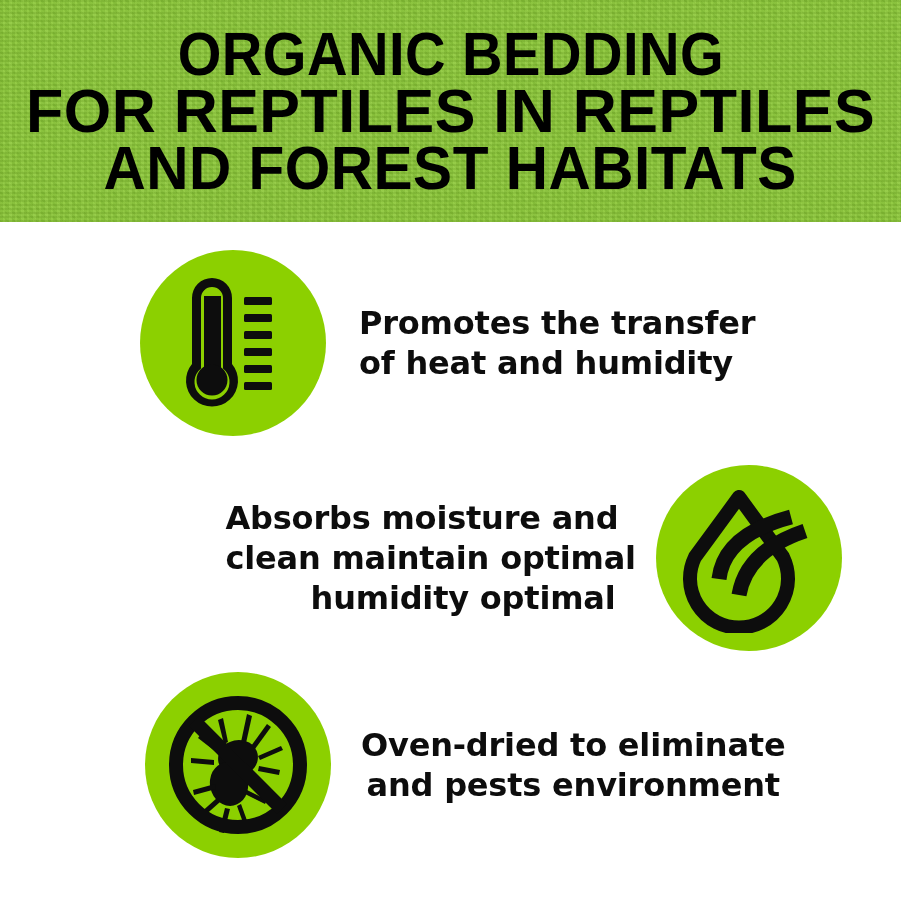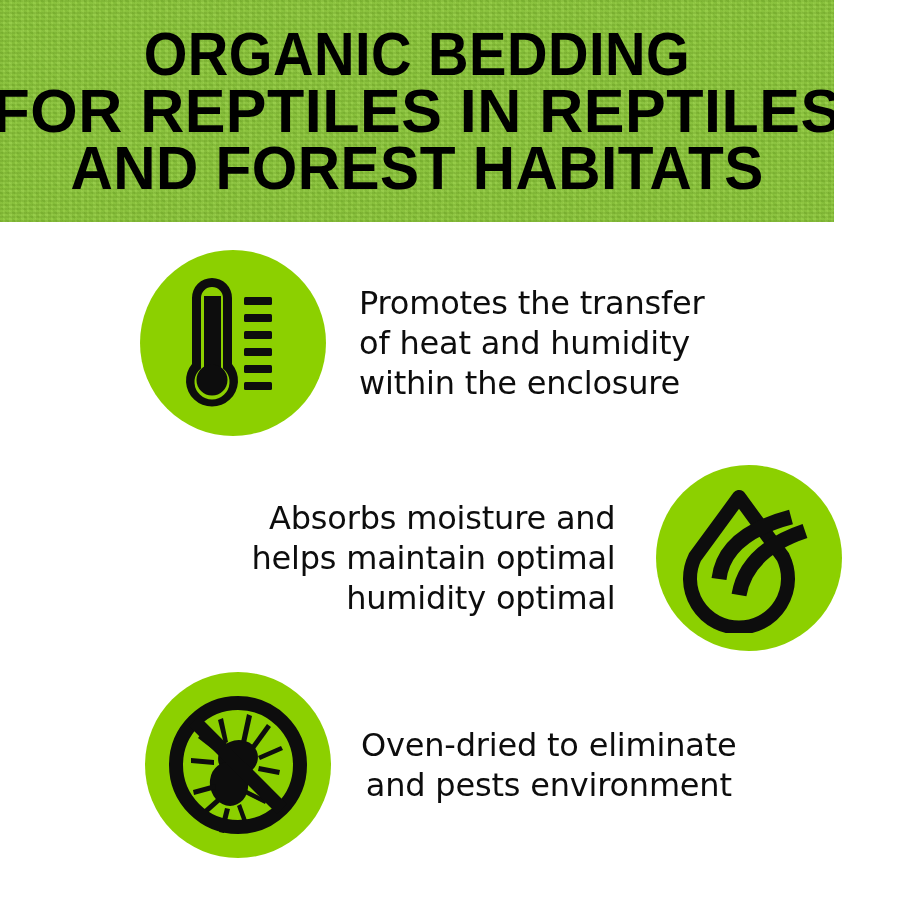--- a/index.html
+++ b/index.html
@@ -20,21 +20,21 @@
     height: 908px;
     background: #ffffff;
     overflow: hidden;
   }
 
   
   .header {
     position: absolute;
     left: 0;
     top: 0;
-    width: 834px;
+    width: 901px;
     height: 222px;
     background-color: #8CC63E;
     background-image:
       repeating-linear-gradient(
         0deg,
         rgba(110,160,40,0.30) 0px,
         rgba(110,160,40,0.30) 2px,
         rgba(150,205,70,0.22) 2px,
         rgba(150,205,70,0.22) 4px,
         rgba(95,145,30,0.18) 4px,
@@ -110,21 +110,21 @@
     flex: 0 0 auto;
     display: flex;
     align-items: center;
     justify-content: center;
   }
   .icon-badge svg { display: block; }
 
   .feature-text {
     color: #0d0d0d;
     font-family: "DejaVu Sans", sans-serif;
-    font-weight: 400;
+    font-weight: 700;
     font-size: 32px;
     line-height: 40px;
     letter-spacing: -0.2px;
   }
   .feature-text .tline { display: block; white-space: nowrap; }
 
   .row-1 .icon-badge { margin-left: 140px; }
   .row-1 .feature-text { margin-left: 33px; text-align: left; }
 
   .row-2 .feature-text {
@@ -164,28 +164,27 @@
             <rect x="76" y="63" width="28" height="8" rx="1.5"></rect>
             <rect x="76" y="80" width="28" height="8" rx="1.5"></rect>
             <rect x="76" y="97" width="28" height="8" rx="1.5"></rect>
             <rect x="76" y="114" width="28" height="8" rx="1.5"></rect>
           </g>
         </svg>
       </div>
       <div class="feature-text">
         <span class="tline">Promotes the transfer</span>
         <span class="tline">of heat and humidity</span>
-        <span class="tline">within the enclosure</span>
       </div>
     </div>
 
     <div class="feature-row row-2">
       <div class="feature-text">
         <span class="tline">Absorbs moisture and</span>
-        <span class="tline">helps maintain optimal</span>
+        <span class="tline">clean maintain optimal</span>
         <span class="tline">humidity optimal</span>
       </div>
       <div class="icon-badge">
         <svg width="140" height="150" viewBox="0 0 140 150" aria-hidden="true">
           <g fill="none" stroke="#0D0D0D" stroke-width="14" stroke-linecap="butt" stroke-linejoin="miter">
             <path d="M60 14 L104 74 a49 49 0 1 1 -88 0 Z" stroke-linejoin="round"></path>
           </g>
           <g fill="none" stroke="#0D0D0D" stroke-width="15" stroke-linecap="butt">
             <path d="M40 96 C 44 62, 74 44, 112 34"></path>
             <path d="M60 112 C 66 76, 96 58, 126 48"></path>

